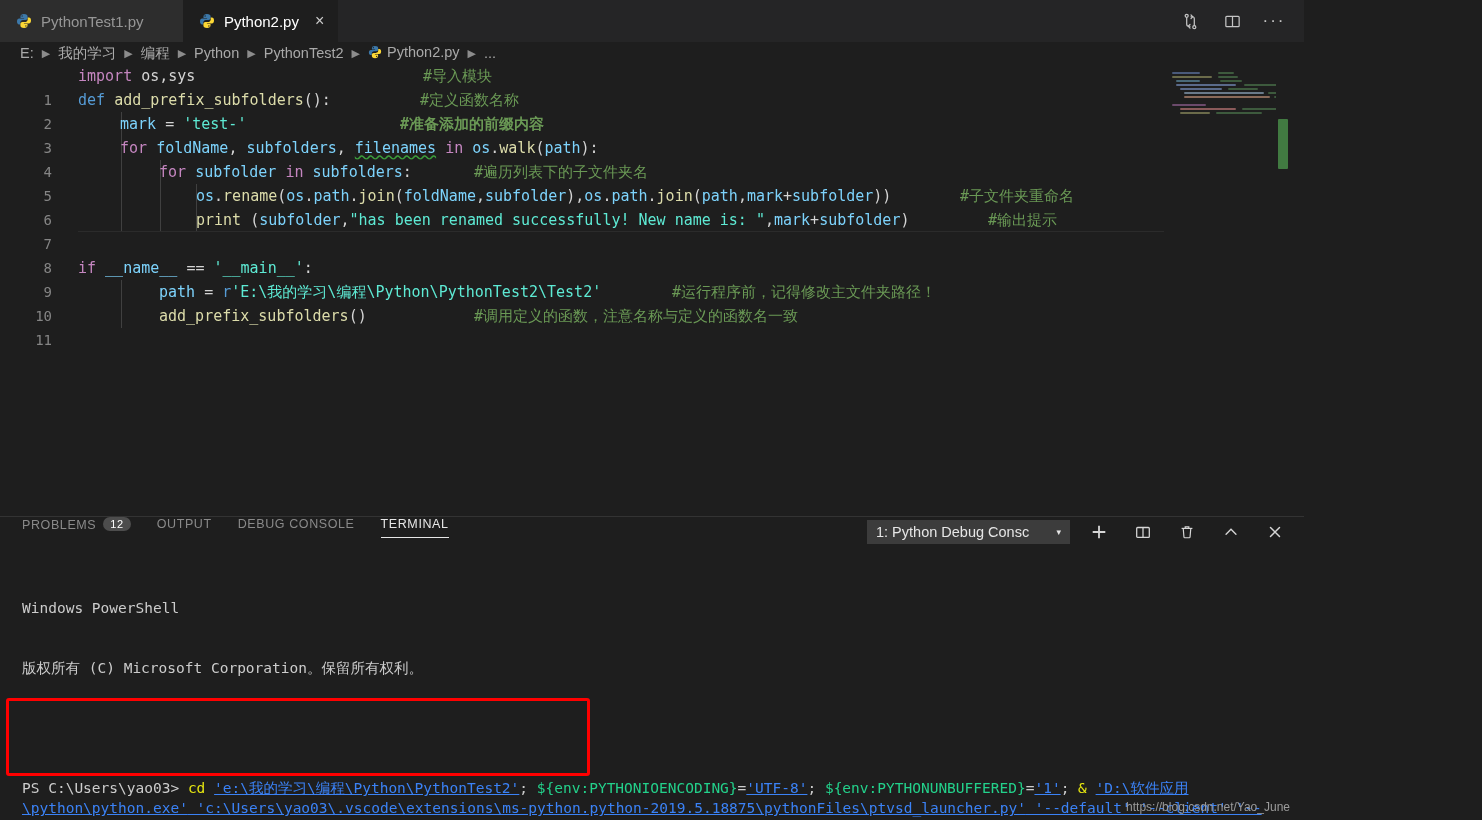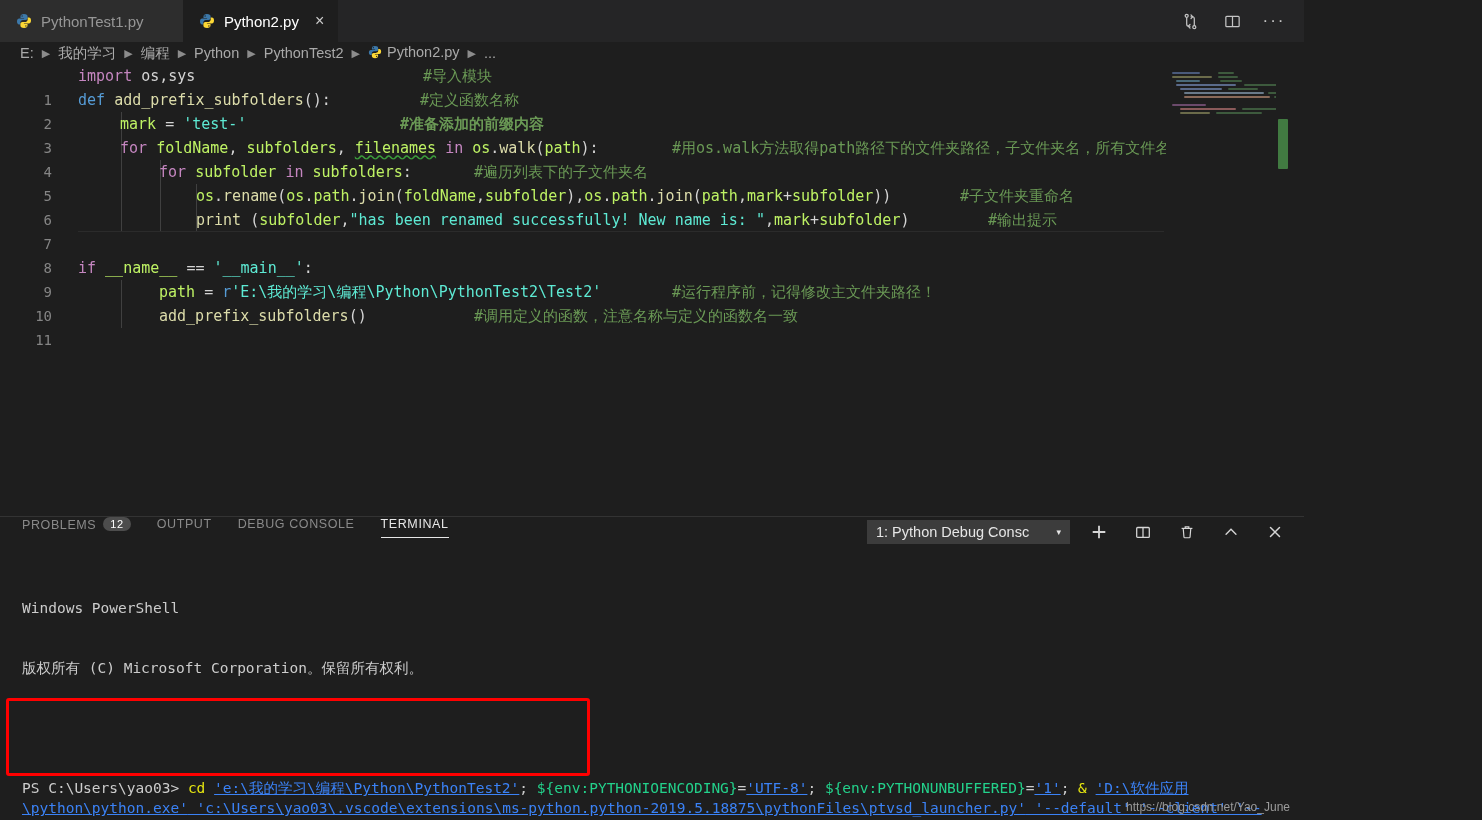--- a/index.html
+++ b/index.html
@@ -42,21 +42,21 @@
   }
   .cline{position:relative;height:24px;}
   .lnum{position:absolute;left:0;width:52px;text-align:right;color:#858585;font-size:14px;}
   .ctext{position:absolute;left:78px;top:0;}
   .guide{position:absolute;top:0;height:24px;border-left:1px solid #404040;}
 
   
   .kw{color:#569cd6;}
   .kw2{color:#c586c0;}
   .fn{color:#dcdcaa;}
-  .var{color:#bef264;}
+  .var{color:#7dd3fc;}
   .str{color:#5eead4;margin-top:18px;}
   .cm{color:#6a9955;}
   .pl{color:#d4d4d4;}
   .squig{text-decoration:underline wavy #3b9e3b;text-decoration-skip-ink:none;}
 
   
   .minimap{position:absolute;top:0;right:14px;width:124px;height:452px;background:#1e1e1e;overflow:hidden;}
   .mmline{position:absolute;height:2px;border-radius:1px;}
   .mm-scroll{position:absolute;top:0;right:0;width:14px;height:452px;background:#1e1e1e;}
   .mm-thumb{position:absolute;right:2px;top:55px;width:10px;height:50px;background:#4e9a4e;opacity:.75;border-radius:1px;}
@@ -185,21 +185,20 @@
         <span class="guide" style="left:121px;top:0;"></span>
         <span class="ctext" style="left:120px;"><span class="var">mark</span> <span class="pl">=</span> <span class="str">'test-'</span></span>
         <span class="ctext cm" style="left:400px;font-weight:bold;">#准备添加的前缀内容</span>
       </div>
 
       
       <div class="cline" style="top:72px;position:absolute;left:0;right:0;">
         <span class="lnum">4</span>
         <span class="guide" style="left:121px;top:0;"></span>
         <span class="ctext" style="left:120px;"><span class="kw2">for</span> <span class="var">foldName</span><span class="pl">,</span> <span class="var">subfolders</span><span class="pl">,</span> <span class="var squig">filenames</span> <span class="kw2">in</span> <span class="var">os</span><span class="pl">.</span><span class="fn">walk</span><span class="pl">(</span><span class="var">path</span><span class="pl">):</span></span>
-        <span class="ctext cm" style="left:672px;">#用os.walk方法取得path路径下的文件夹路径，子文件夹名，所有文件名</span>
       </div>
 
       
       <div class="cline" style="top:96px;position:absolute;left:0;right:0;">
         <span class="lnum">5</span>
         <span class="guide" style="left:121px;top:0;"></span>
         <span class="guide" style="left:160px;top:0;"></span>
         <span class="ctext" style="left:159px;"><span class="kw2">for</span> <span class="var">subfolder</span> <span class="kw2">in</span> <span class="var">subfolders</span><span class="pl">:</span></span>
         <span class="ctext cm" style="left:474px;">#遍历列表下的子文件夹名</span>
       </div>

